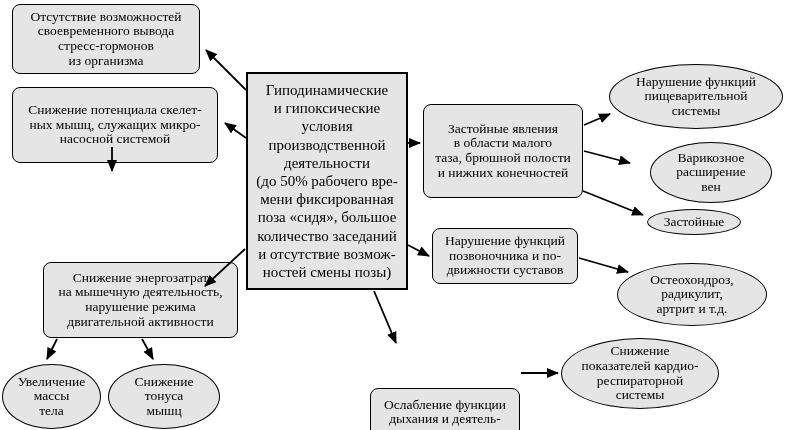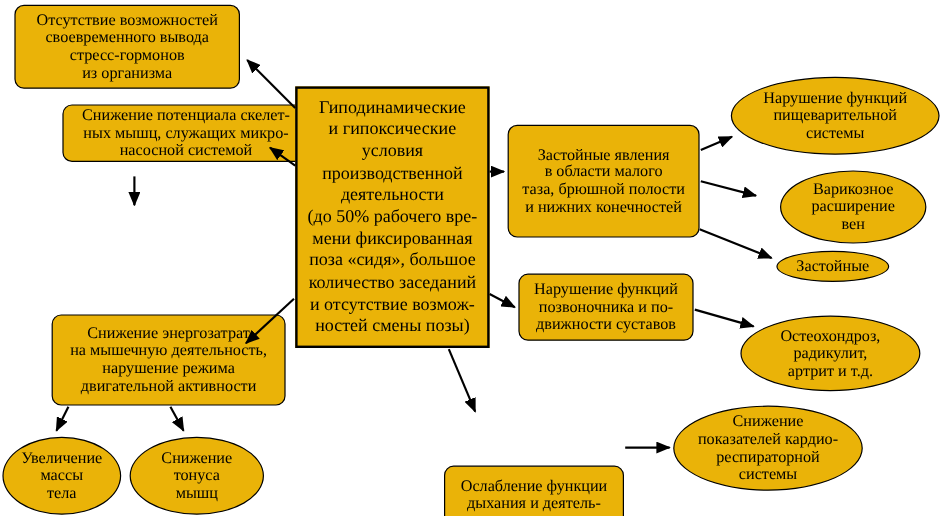--- a/index.html
+++ b/index.html
@@ -10,21 +10,21 @@
     font-family:"Liberation Serif","DejaVu Serif",serif;
     color:#000;
     overflow:hidden;
   }
   .node{
     position:absolute;
     display:flex;align-items:center;justify-content:center;
     text-align:center;
     white-space:pre-line;
     font-size:13.5px;line-height:14.6px;
-    background:#eab308;
+    background:#e5e5e5;
     box-sizing:border-box;
   }
   .rect{border:1.6px solid #000;border-radius:8px;}
   .ellipse{border:1.6px solid #000;border-radius:50%;}
   .center-rect{
     border:2.2px solid #000;border-radius:0;
     font-size:15px;line-height:18.2px;
     padding:12px 2px;
   }
   #arrows{position:absolute;left:0;top:0;pointer-events:none;}
@@ -32,21 +32,21 @@
 </head>
 <body>
 
 <div id="canvas">
 
   <div class="node rect" style="left:12px;top:4px;width:188px;height:70px;">Отсутствие возможностей
 своевременного вывода
 стресс-гормонов
 из организма</div>
 
-  <div class="node rect" style="left:12px;top:87px;width:206px;height:48px;margin-left:40px;">Снижение потенциала скелет-
+  <div class="node rect" style="left:12px;top:87px;width:206px;height:76px;">Снижение потенциала скелет-
 ных мышц, служащих микро-
 насосной системой</div>
 
 
   <div class="node rect" style="left:3px;top:262px;width:195px;height:76px;margin-left:40px;">Снижение энергозатрат
 на мышечную деятельность,
 нарушение режима
 двигательной активности</div>
 
   <div class="node ellipse" style="left:2px;top:364px;width:99px;height:65px;">Увеличение

